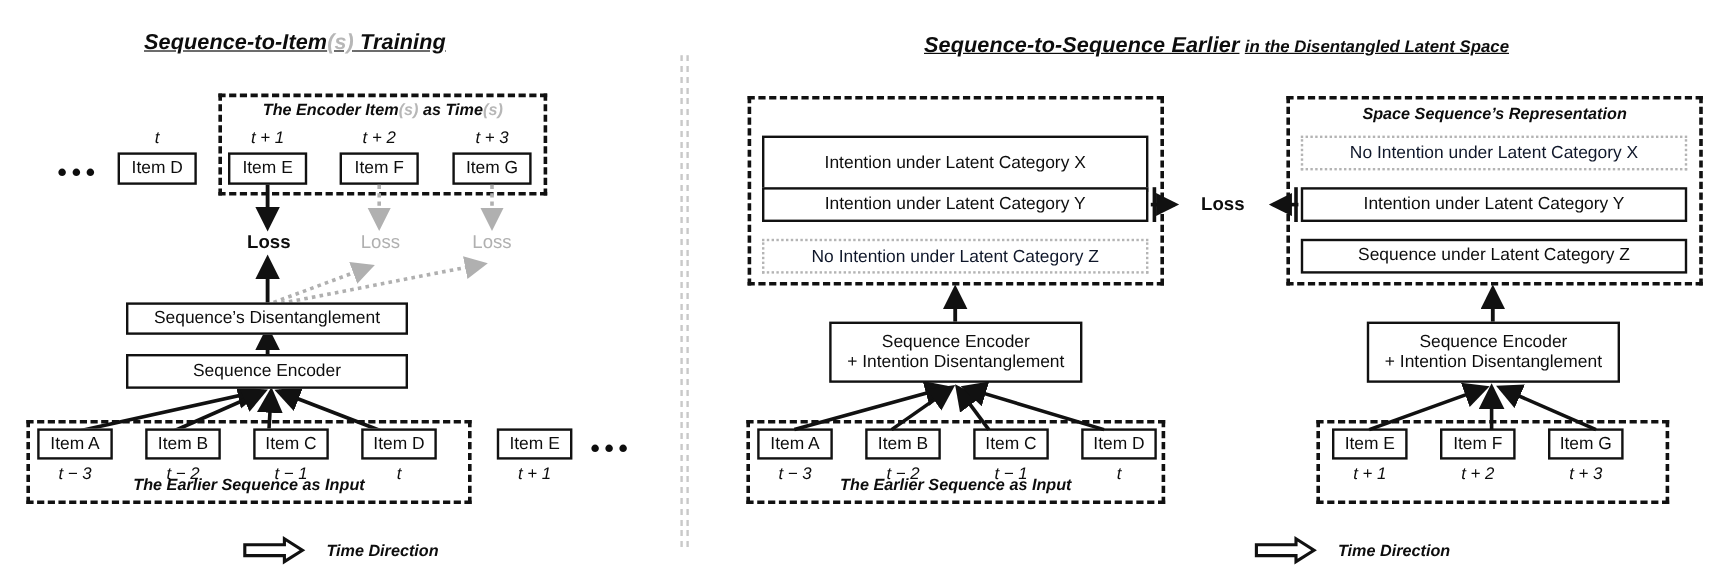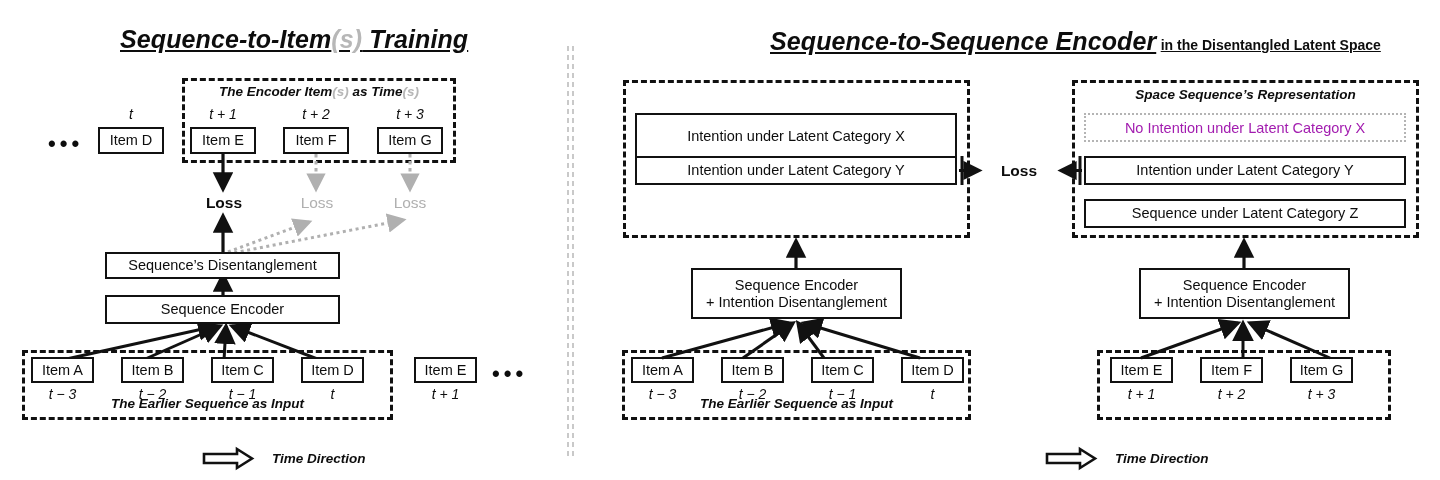--- a/index.html
+++ b/index.html
@@ -2,32 +2,32 @@
 <html><head>
 <meta charset="utf-8">
 <style>
   html,body{margin:0;padding:0;background:#fff;}
   body{width:1440px;height:480px;position:relative;overflow:hidden;
        font-family:"Liberation Sans","DejaVu Sans",sans-serif;color:#0d0d0d;}
   .abs{position:absolute;}
   
   .panel-title{font-weight:bold;font-style:italic;text-decoration:underline;
                white-space:nowrap;letter-spacing:.1px;}
-  .title-main{font-size:25px;}
-  .title-sub{font-size:14px;font-weight:bold;text-decoration:underline;}
+  .title-main{font-size:18px;}
+  .title-sub{font-size:14px;font-weight:bold;font-style:italic;text-decoration:underline;}
   .gray-s{color:#b7b7b7;}
   
   .box{border:2.4px solid #111;background:#fff;display:flex;align-items:center;
        justify-content:center;text-align:center;box-sizing:border-box;
        font-size:14.5px;line-height:1.15;}
   .box2{display:flex;flex-direction:column;align-items:center;justify-content:center;}
   
   .dashed{border:3px dashed #111;box-sizing:border-box;background:transparent;}
   
-  .dotted{border:2.5px dotted #b4b4b4;color:#a21caf;background:#fff;
+  .dotted{border:2.5px dotted #b4b4b4;color:#0f172a;background:#fff;
           display:flex;align-items:center;justify-content:center;
           box-sizing:border-box;font-size:14.5px;}
   
   .cap{font-style:italic;font-weight:bold;font-size:13.5px;white-space:nowrap;text-align:center;}
   .tick{font-style:italic;font-size:14px;white-space:nowrap;text-align:center;}
   .lossword{font-size:15.5px;font-weight:600;}
   .lossword.faded{color:#b0b0b0;font-weight:400;}
   .dots{font-size:22px;letter-spacing:4px;font-weight:bold;line-height:1;}
   .timelabel{font-style:italic;font-weight:bold;font-size:13.5px;white-space:nowrap;}
   svg{overflow:visible;display:block;}
@@ -123,28 +123,29 @@
 <div class="abs" style="left:567px;top:46px;width:8px;height:412px;">
   <div class="abs" style="left:0;top:0;width:2px;height:412px;
        background:repeating-linear-gradient(to bottom,#c9c9c9 0 5px,transparent 5px 9px);"></div>
   <div class="abs" style="left:5px;top:0;width:2px;height:412px;
        background:repeating-linear-gradient(to bottom,#c9c9c9 0 5px,transparent 5px 9px);"></div>
 </div>
 
 <div class="abs" style="left:575px;top:0;width:865px;height:480px;">
 
   <div class="abs" style="left:195px;top:27px;white-space:nowrap;">
-    <span class="panel-title title-main">Sequence-to-Sequence Encoder</span>
+    <span class="panel-title title-main">Sequence-to-Sequence Earlier</span>
     <span class="title-sub">in the Disentangled Latent Space</span>
   </div>
 
   <div class="abs dashed" style="left:48px;top:80px;width:347px;height:158px;"></div>
 
   <div class="abs box" style="left:60px;top:113px;width:322px;height:47px;">Intention under Latent Category X</div>
   <div class="abs box" style="left:60px;top:156px;width:322px;height:29px;">Intention under Latent Category Y</div>
+  <div class="abs dotted" style="left:60px;top:199px;width:322px;height:29px;">No Intention under Latent Category Z</div>
 
   <div class="abs dashed" style="left:497px;top:80px;width:347px;height:158px;"></div>
   <div class="abs cap" style="left:497px;top:87px;width:347px;">Space Sequence’s Representation</div>
 
   <div class="abs dotted" style="left:509px;top:113px;width:322px;height:29px;">No Intention under Latent Category X</div>
   <div class="abs box" style="left:509px;top:156px;width:322px;height:29px;">Intention under Latent Category Y</div>
   <div class="abs box" style="left:509px;top:199px;width:322px;height:29px;">Sequence under Latent Category Z</div>
 
   <div class="abs lossword" style="left:409px;top:162px;width:70px;text-align:center;">Loss</div>
 

